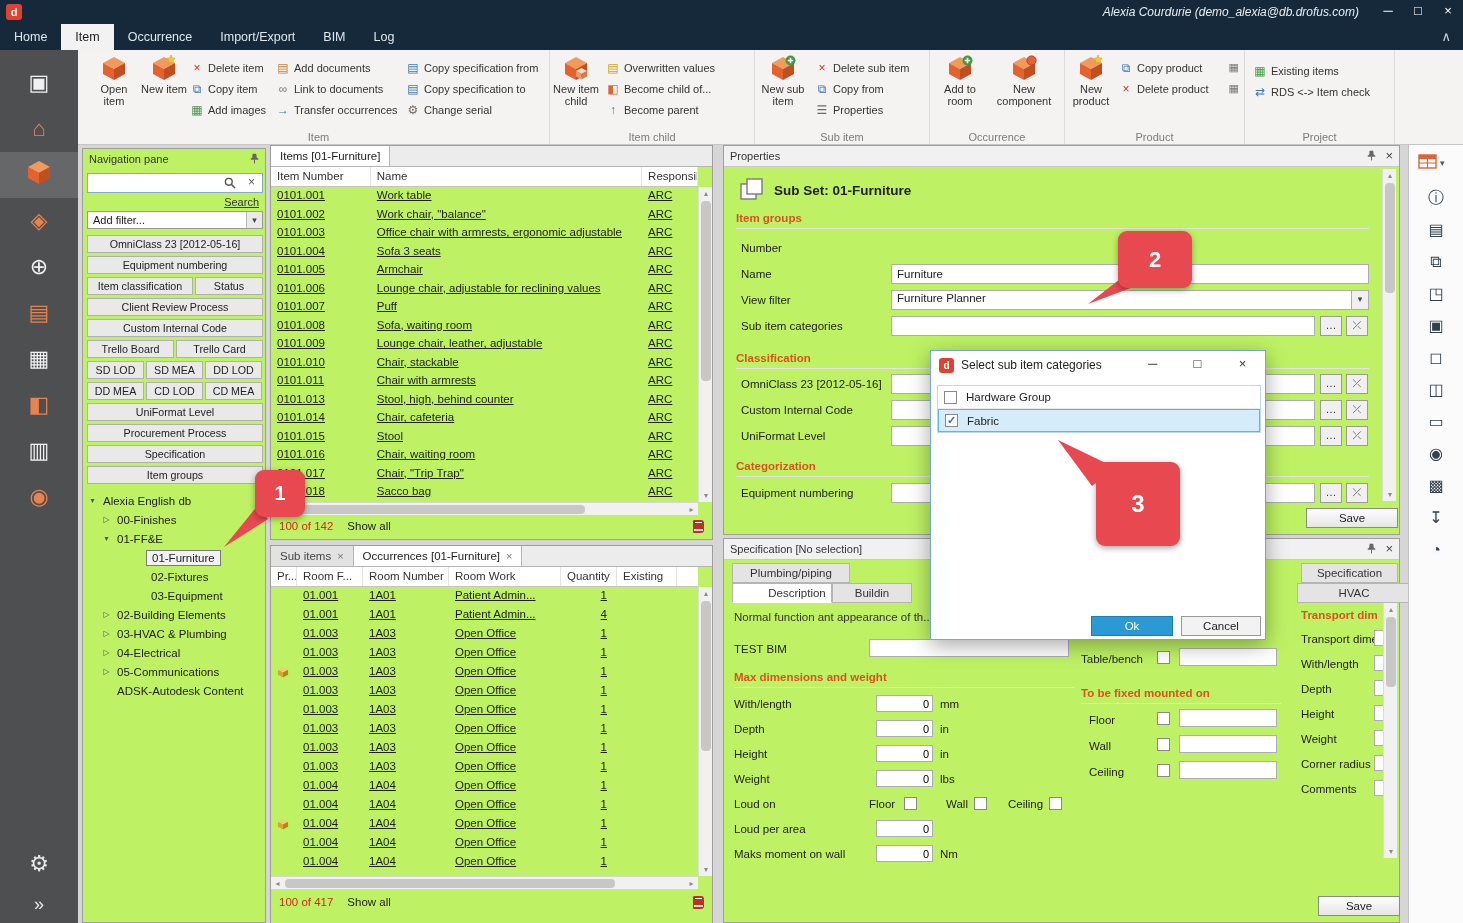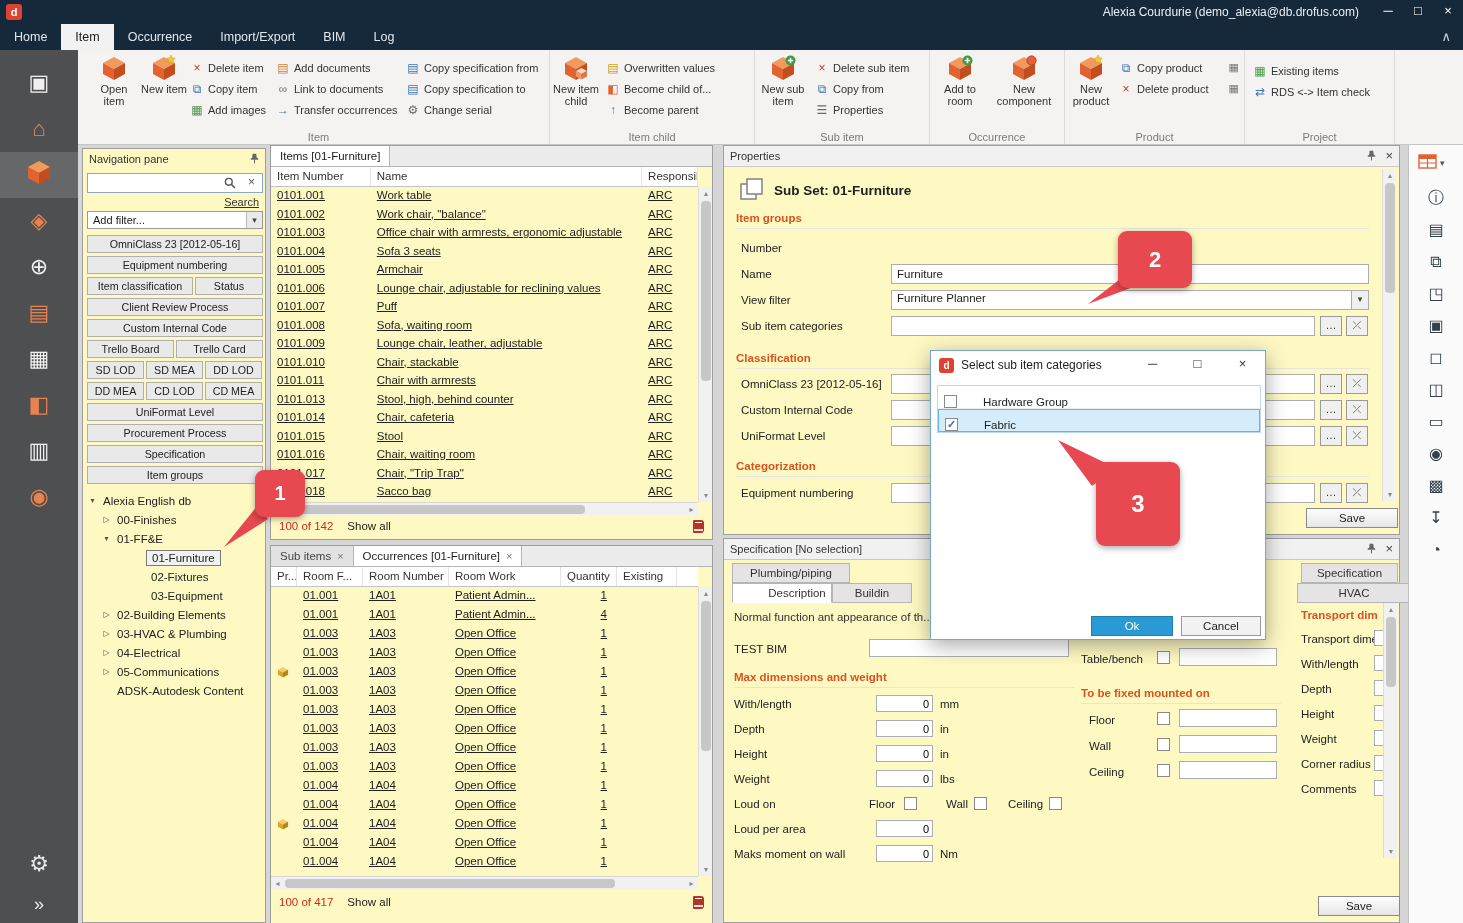--- a/index.html
+++ b/index.html
@@ -2,21 +2,21 @@
 <html><head>
 <meta charset="utf-8">
 <style>
   *{margin:0;padding:0;box-sizing:border-box}
   body{font-family:"Liberation Sans",sans-serif;background:#888;}
   .app{position:relative;width:1463px;height:923px;background:#d6d6d6;overflow:hidden;font-size:12px;color:#222;}
   
   .titlebar{position:absolute;left:0;top:0;width:1463px;height:24px;background:#16293a;color:#e9eef3;}
   .tb-icon{position:absolute;left:6px;top:4px;width:16px;height:16px;background:#de4231;border-radius:3px;color:#fff;font-size:11px;font-weight:bold;text-align:center;line-height:16px;}
   .tb-title{position:absolute;left:30px;top:23px;font-size:14px;}
-  .tb-user{position:absolute;right:104px;top:5px;font-size:12px;}
+  .tb-user{position:absolute;right:104px;top:5px;font-size:12px;font-style:italic;}
   .tb-btn{position:absolute;top:0;width:30px;height:24px;line-height:22px;text-align:center;color:#fff;font-size:13px;cursor:pointer;}
   
   .menubar{position:absolute;left:0;top:24px;width:1463px;height:26px;background:#16293a;display:flex;align-items:stretch;}
   .mtab{padding:0 14px;line-height:26px;font-size:12.5px;color:#dfe7ee;cursor:pointer;}
   .mtab.active{background:#f2f2f2;color:#1c1c1c;}
   .mb-collapse{position:absolute;right:12px;top:0;line-height:26px;color:#cdd6de;font-size:13px;cursor:pointer;}
   
   .ribbon{position:absolute;left:78px;top:50px;width:1385px;height:95px;background:#f4f3f2;border-bottom:1px solid #c6c6c6;}
   .rgroup{position:absolute;top:0;bottom:0;border-right:1px solid #dcdcdc;}
   .rlabel{position:absolute;bottom:1px;left:0;right:0;text-align:center;font-size:11px;color:#7b7b7b;}
@@ -35,21 +35,21 @@
   .lblock.sel{background:#656769;}
   .lgear{position:absolute;bottom:46px;left:0;right:0;text-align:center;font-size:22px;color:#e8e8e8;cursor:pointer;}
   .lexp{position:absolute;bottom:8px;left:0;right:0;text-align:center;font-size:18px;color:#e8e8e8;cursor:pointer;}
   
   .rrail{position:absolute;left:1408px;top:145px;width:55px;bottom:0;background:#fbfbfb;border-left:1px solid #c2c2c2;}
   .rr-top{position:absolute;left:9px;top:8px;width:38px;height:20px;display:flex;align-items:center;gap:3px;cursor:pointer;}
   .rr-caret{font-size:9px;color:#555;}
   .ricons{position:absolute;top:44px;left:0;right:0;display:flex;flex-direction:column;align-items:center;gap:15px;}
   .ricons span{font-size:16px;color:#33414d;cursor:pointer;line-height:17px;}
   
-  .panel{position:absolute;background:#fef9c3;border:1px solid #9e9e9e;}
+  .panel{position:absolute;background:#bef264;border:1px solid #9e9e9e;}
   .phead{position:absolute;left:0;top:0;right:0;height:21px;background:#f1f1f1;border-bottom:1px solid #c9c9c9;font-size:11px;color:#333;display:flex;align-items:center;padding:0 6px;gap:8px;}
   .phead .sp{flex:1}
   .pclose{font-size:13px;color:#444;cursor:pointer;line-height:12px;}
   .tabstrip{position:absolute;left:0;top:0;right:0;height:21px;background:#ececec;border-bottom:1px solid #b5b5b5;display:flex;}
   .tab{padding:0 9px;line-height:20px;font-size:11.5px;color:#222;border-right:1px solid #b5b5b5;background:#fff;display:flex;align-items:center;gap:6px;cursor:pointer;}
   .tab.inactive{background:#e2e2e2;color:#444;}
   .tclose{font-size:11px;color:#777;}
   
   .thead{position:absolute;left:0;right:14px;height:20px;border-bottom:1px solid #c4c4c4;background:#fff;display:flex;font-size:11.5px;color:#333;}
   .thc{padding:3px 0 0 6px;border-right:1px solid #e4e4e4;overflow:hidden;white-space:nowrap;}
@@ -122,21 +122,21 @@
   .tp-row{height:25px;position:relative;}
   .tp-lbl{position:absolute;left:0;top:4px;font-size:11.5px;color:#222;white-space:nowrap;}
   .tp-fld{position:absolute;left:73px;top:1px;width:22px;height:16px;border:1px solid #abadb3;background:#fff;}
   
   .dialog{position:absolute;left:930px;top:350px;width:336px;height:290px;background:#fff;border:1px solid #78a7cc;box-shadow:0 5px 20px rgba(0,0,0,.35);z-index:40;}
   .dlg-title{position:absolute;left:0;top:0;right:0;height:28px;background:#fff;}
   .dlg-icon{position:absolute;left:8px;top:7px;width:15px;height:15px;background:#de4231;border-radius:3px;color:#fff;font-size:10px;font-weight:bold;text-align:center;line-height:15px;}
   .dlg-ttl{position:absolute;left:30px;top:7px;font-size:12px;color:#222;}
   .dlg-btn{position:absolute;top:0;width:45px;height:28px;line-height:26px;text-align:center;font-size:13px;color:#333;cursor:pointer;}
   .dlg-list{position:absolute;left:6px;top:34px;width:324px;border:1px solid #bcd9ee;background:#fff;}
-  .dlg-row{height:23px;display:flex;align-items:flex-end;gap:26px;padding-left:6px;border-bottom:1px solid #ececec;font-size:11.5px;cursor:pointer;}
+  .dlg-row{height:23px;display:flex;align-items:center;gap:9px;padding-left:6px;border-bottom:1px solid #ececec;font-size:11.5px;cursor:pointer;}
   .dlg-row.dlg-sel{background:#d5ecfb;border:1px solid #66b3e3;}
   .dlg-ok{position:absolute;left:160px;top:265px;width:82px;height:20px;background:#2a9ad4;border:1px solid #1d7fb0;color:#fff;font-size:11.5px;text-align:center;line-height:18px;cursor:pointer;}
   .dlg-cancel{position:absolute;left:250px;top:265px;width:80px;height:20px;background:#f2f2f2;border:1px solid #999;color:#222;font-size:11.5px;text-align:center;line-height:18px;cursor:pointer;}
   
   .callout{position:absolute;background:#e8484f;border-radius:9px;color:#fff;font-weight:bold;display:flex;align-items:center;justify-content:center;box-shadow:0 2px 6px rgba(0,0,0,.35);z-index:60;}
   .ctail{position:absolute;z-index:59;}
 </style>
 </head>
 <body>
 

